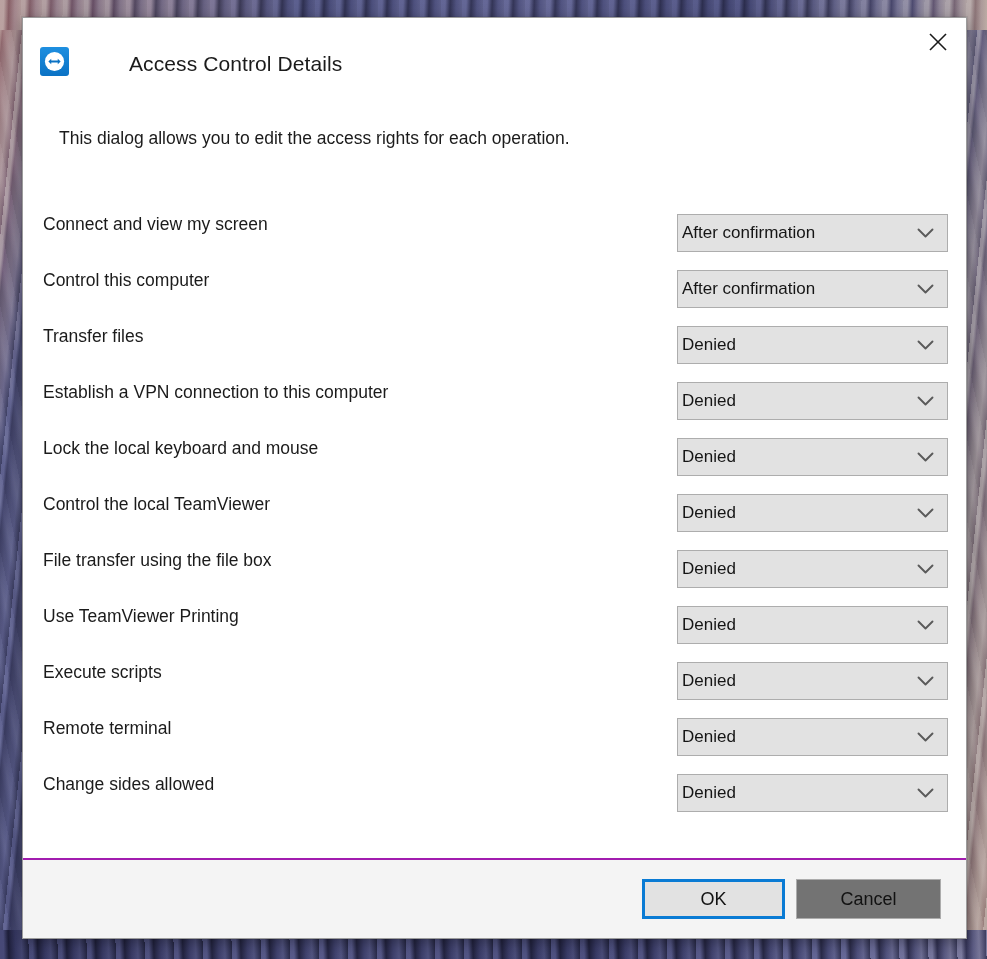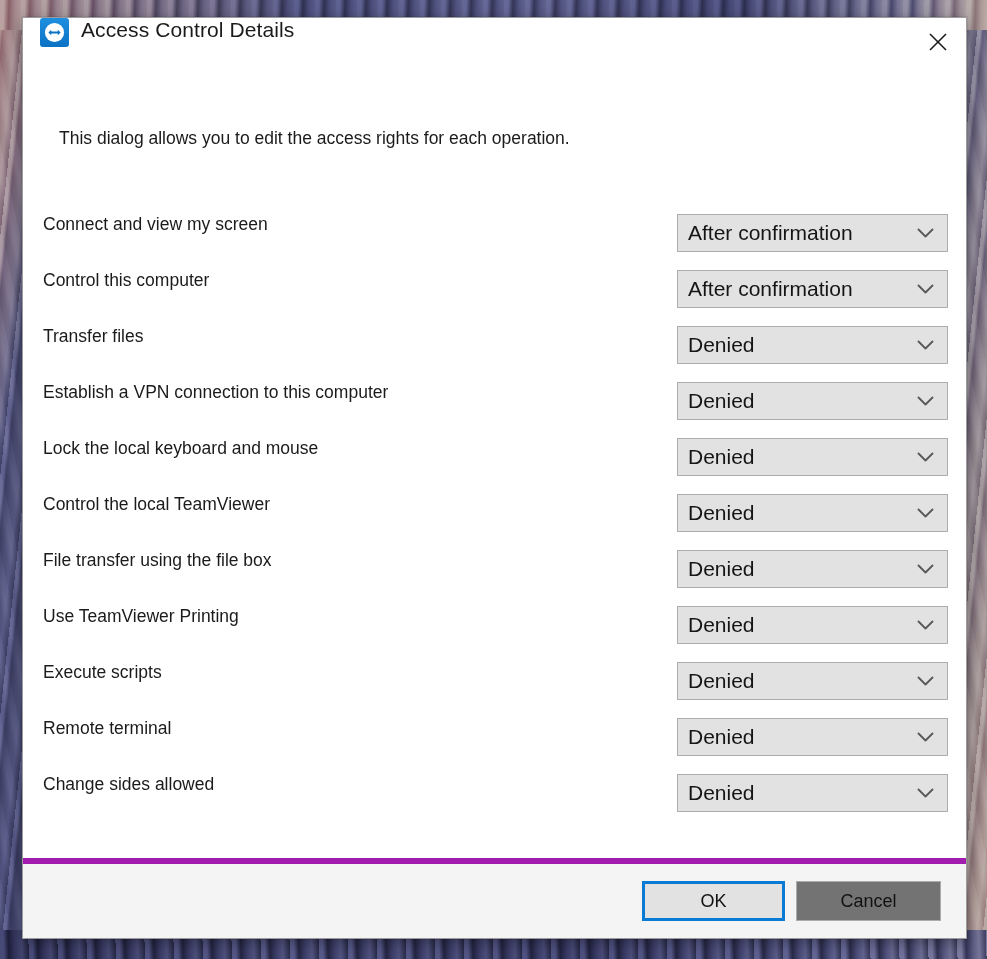--- a/index.html
+++ b/index.html
@@ -87,24 +87,25 @@
     box-shadow: 0 0 0 1px rgba(0,0,0,0.06), 0 4px 14px rgba(0,0,0,0.35);
     display: flex;
     flex-direction: column;
   }
 
   
   .titlebar {
     height: 58px;
     flex: 0 0 58px;
     display: flex;
-    align-items: flex-start;
+    align-items: flex-end;
     padding: 0 0 0 17px;
     background: #ffffff;
     position: relative;
+    gap: 48px;
   }
   .tv-logo {
     width: 29px;
     height: 29px;
     border-radius: 3px;
     background: linear-gradient(180deg, #1e8fe0 0%, #0b72c4 100%);
     display: inline-flex;
     align-items: center;
     justify-content: center;
     flex: 0 0 29px;
@@ -168,23 +169,23 @@
     width: 271px;
     height: 38px;
     background: #e2e2e2;
     border: 1px solid #adadad;
     display: flex;
     align-items: center;
     position: relative;
     cursor: default;
   }
   .perm-select .sel-value {
-    font-size: 21px;
+    font-size: 17px;
     color: #151515;
-    padding-left: 10px;
+    padding-left: 4px;
     white-space: nowrap;
     overflow: hidden;
   }
   .perm-select .chev {
     position: absolute;
     right: 13px;
     top: 50%;
     transform: translateY(-50%);
     width: 18px;
     height: 18px;
@@ -192,21 +193,21 @@
     align-items: center;
     justify-content: center;
   }
   .perm-select .chev svg { display: block; }
 
   
   .dialog-footer {
     flex: 0 0 80px;
     height: 80px;
     background: #f4f4f4;
-    border-top: 6px solid #a21caf;
+    border-top: 2px solid #a21caf;
     display: flex;
     align-items: center;
     justify-content: flex-end;
     padding-right: 25px;
     gap: 11px;
   }
   .btn {
     height: 40px;
     font-size: 18px;
     font-family: "Liberation Sans", sans-serif;

